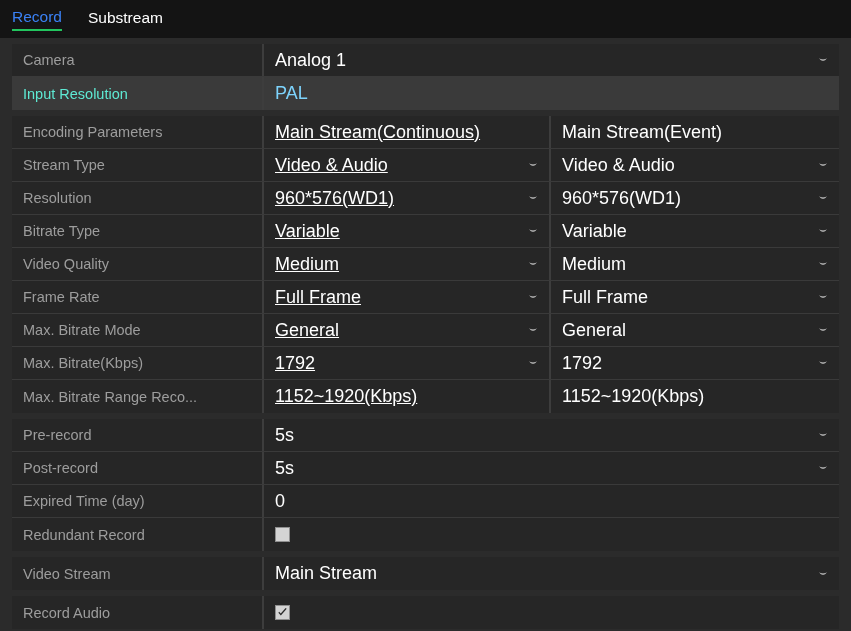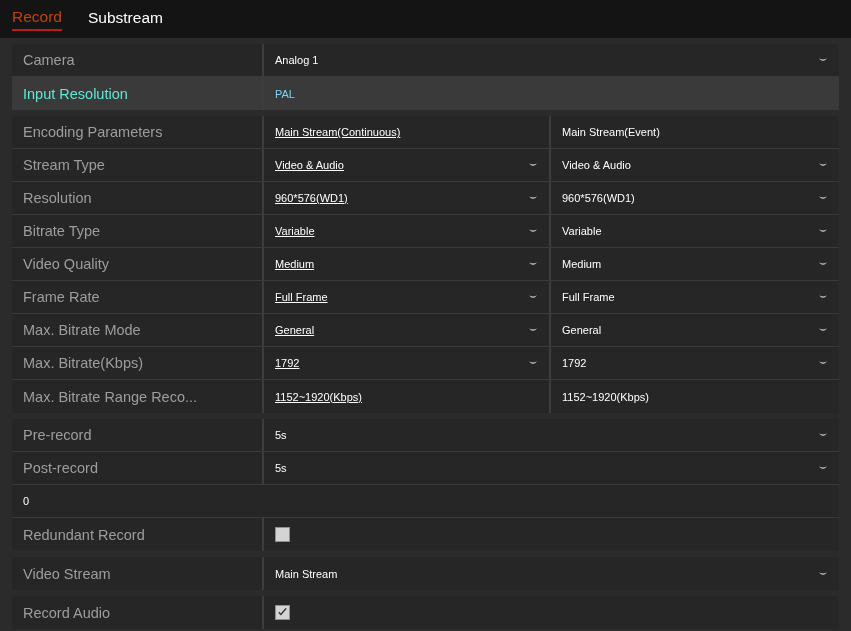--- a/index.html
+++ b/index.html
@@ -36,22 +36,22 @@
   .tab {
     font-size: 15.5px;
     color: #ffffff;
     margin-right: 26px;
     padding-bottom: 2px;
     line-height: 20px;
     cursor: default;
     white-space: nowrap;
   }
   .tab.active {
-    color: #c2410c;
-    border-bottom: 2px solid #b91c1c;
+    color: #3b82f6;
+    border-bottom: 2px solid #22c55e;
   }
 
   
   .table-wrap {
     position: absolute;
     left: 0;
     top: 38px;
     width: 851px;
     height: 593px;
     background: #2b2b2b;
@@ -87,21 +87,21 @@
   }
 
   .cell-value {
     flex: 1 1 auto;
     background: #262626;
     display: flex;
     align-items: center;
     padding-left: 11px;
     padding-right: 10px;
     box-sizing: border-box;
-    font-size: 11px;
+    font-size: 18px;
     color: #ffffff;
     white-space: nowrap;
     overflow: hidden;
     position: relative;
   }
   .cell-value .vtext { flex: 1 1 auto; overflow: hidden; }
 
   
   .cell-value.half {
     flex: 0 0 287px;
@@ -312,20 +312,21 @@
         <div class="row">
           <div class="cell-label">Post-record</div>
           <div class="cell-value">
             <span class="vtext">5s</span>
             <svg viewBox="0 0 12 12" width="12" height="12" class="caret">
               <path d="M2 4.2 Q6 9.4 10 4.2 Q6 7.0 2 4.2 Z" fill="#e6e6e6"></path>
             </svg>
           </div>
         </div>
         <div class="row">
+          <div class="cell-label">Expired Time (day)</div>
           <div class="cell-value">
             <span class="vtext">0</span>
           </div>
         </div>
         <div class="row">
           <div class="cell-label">Redundant Record</div>
           <div class="cell-value">
             <div class="chk"></div>
           </div>
         </div>

